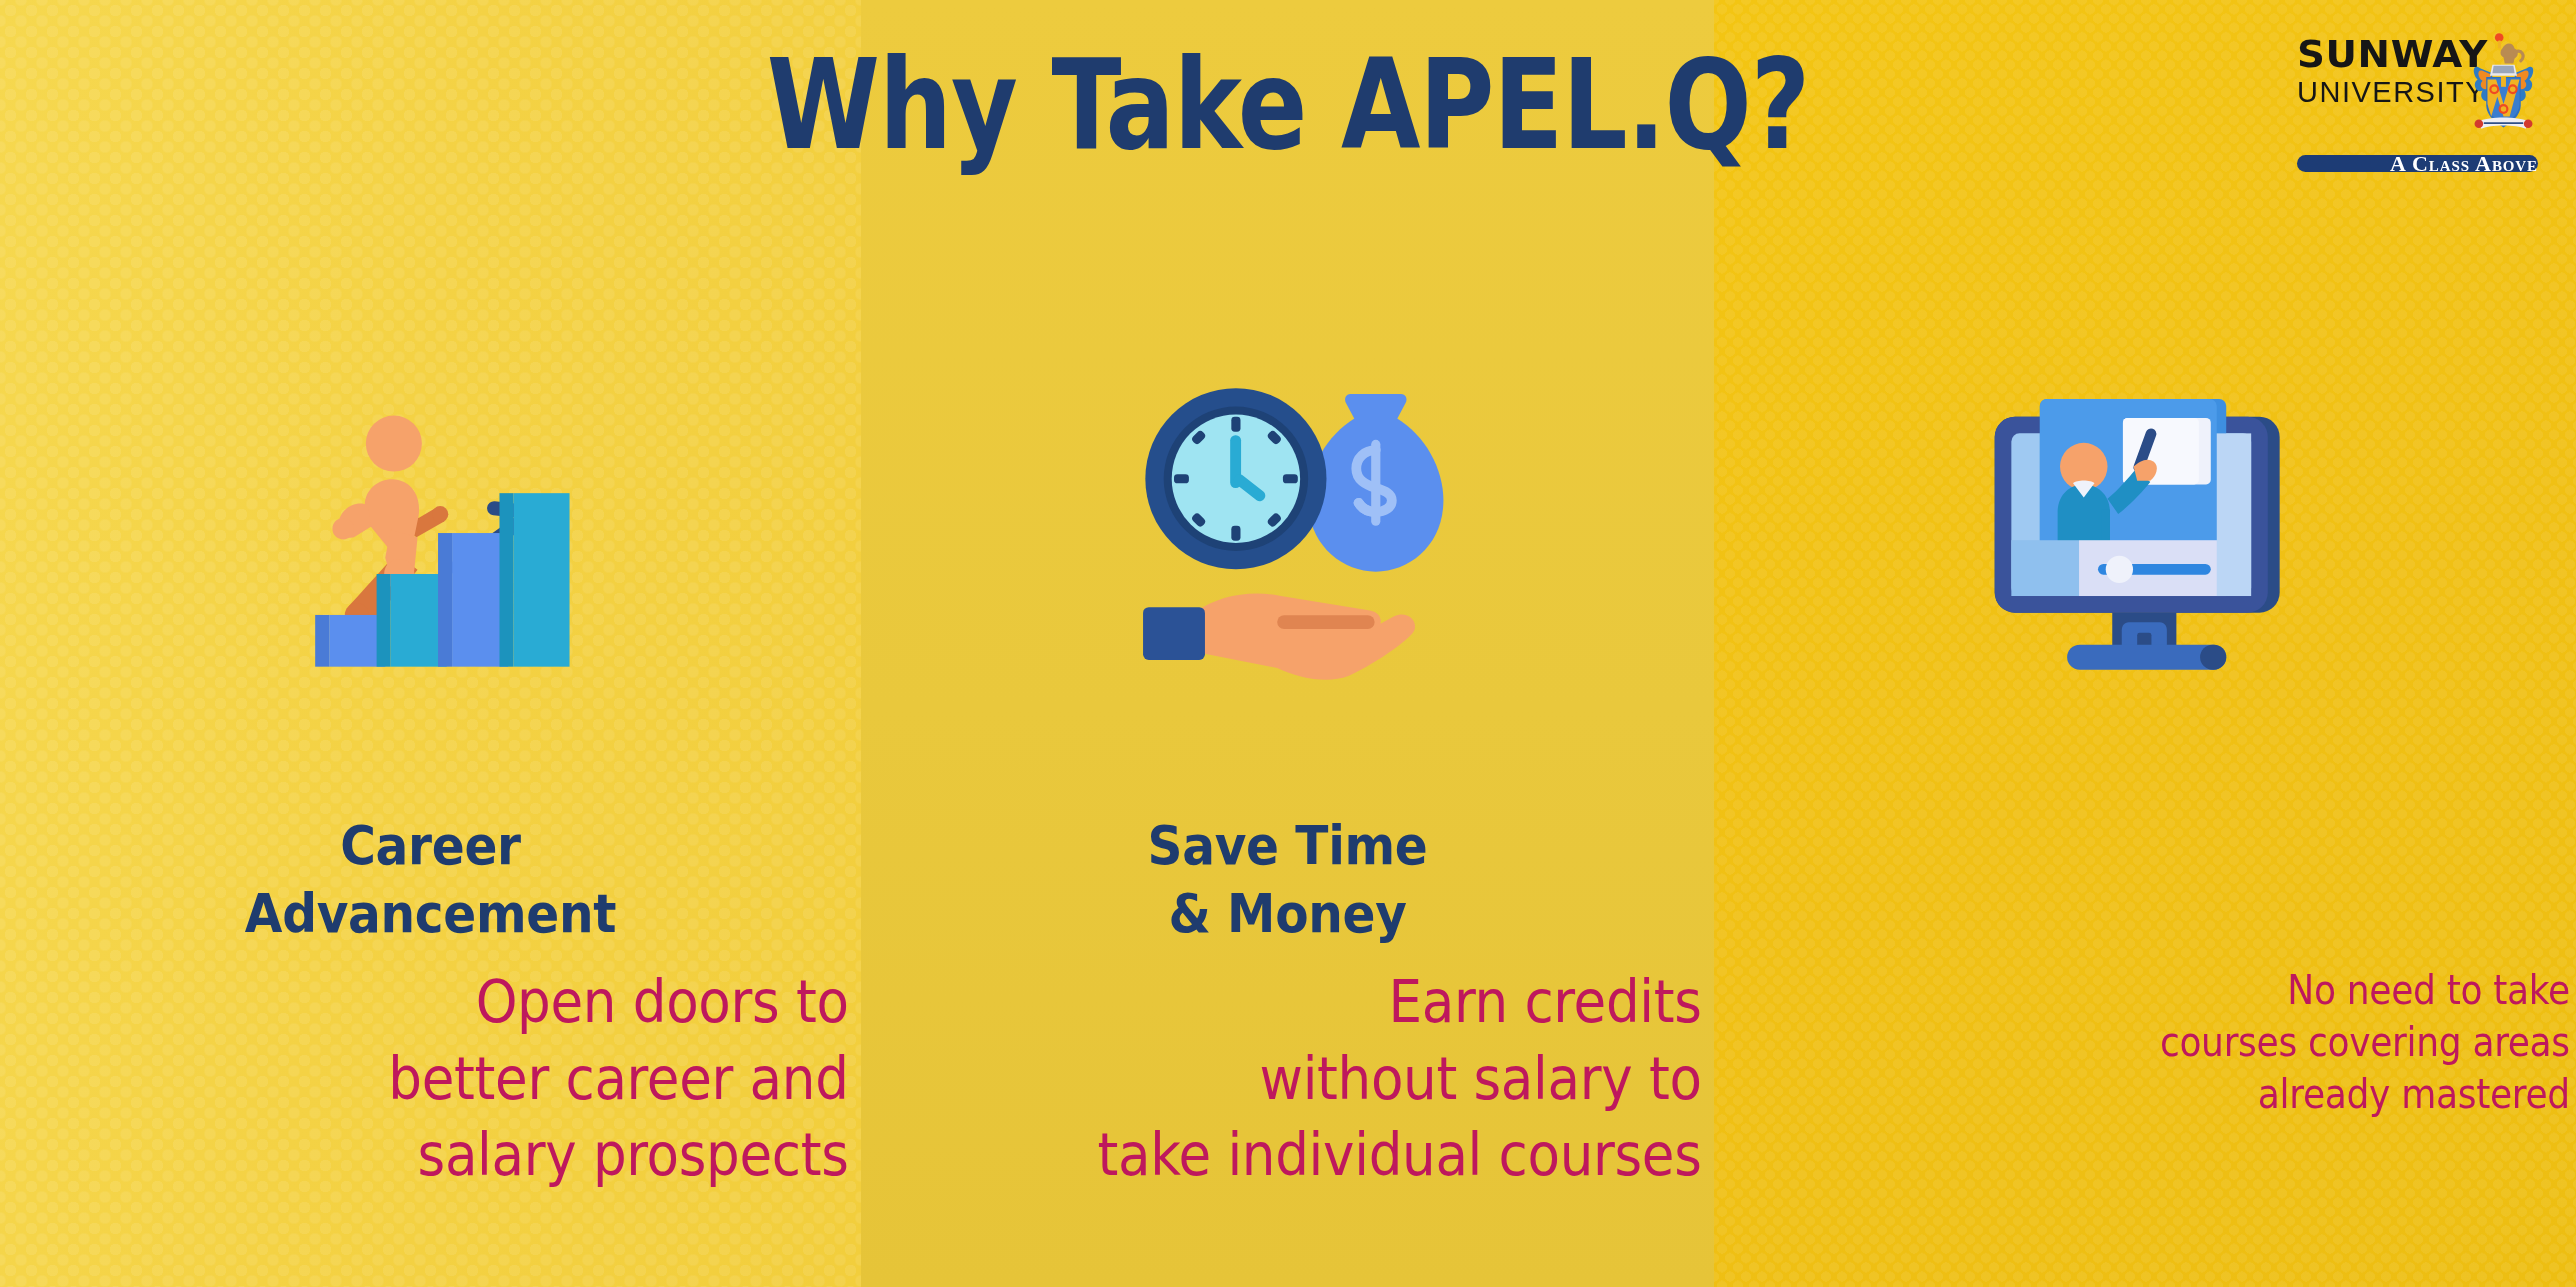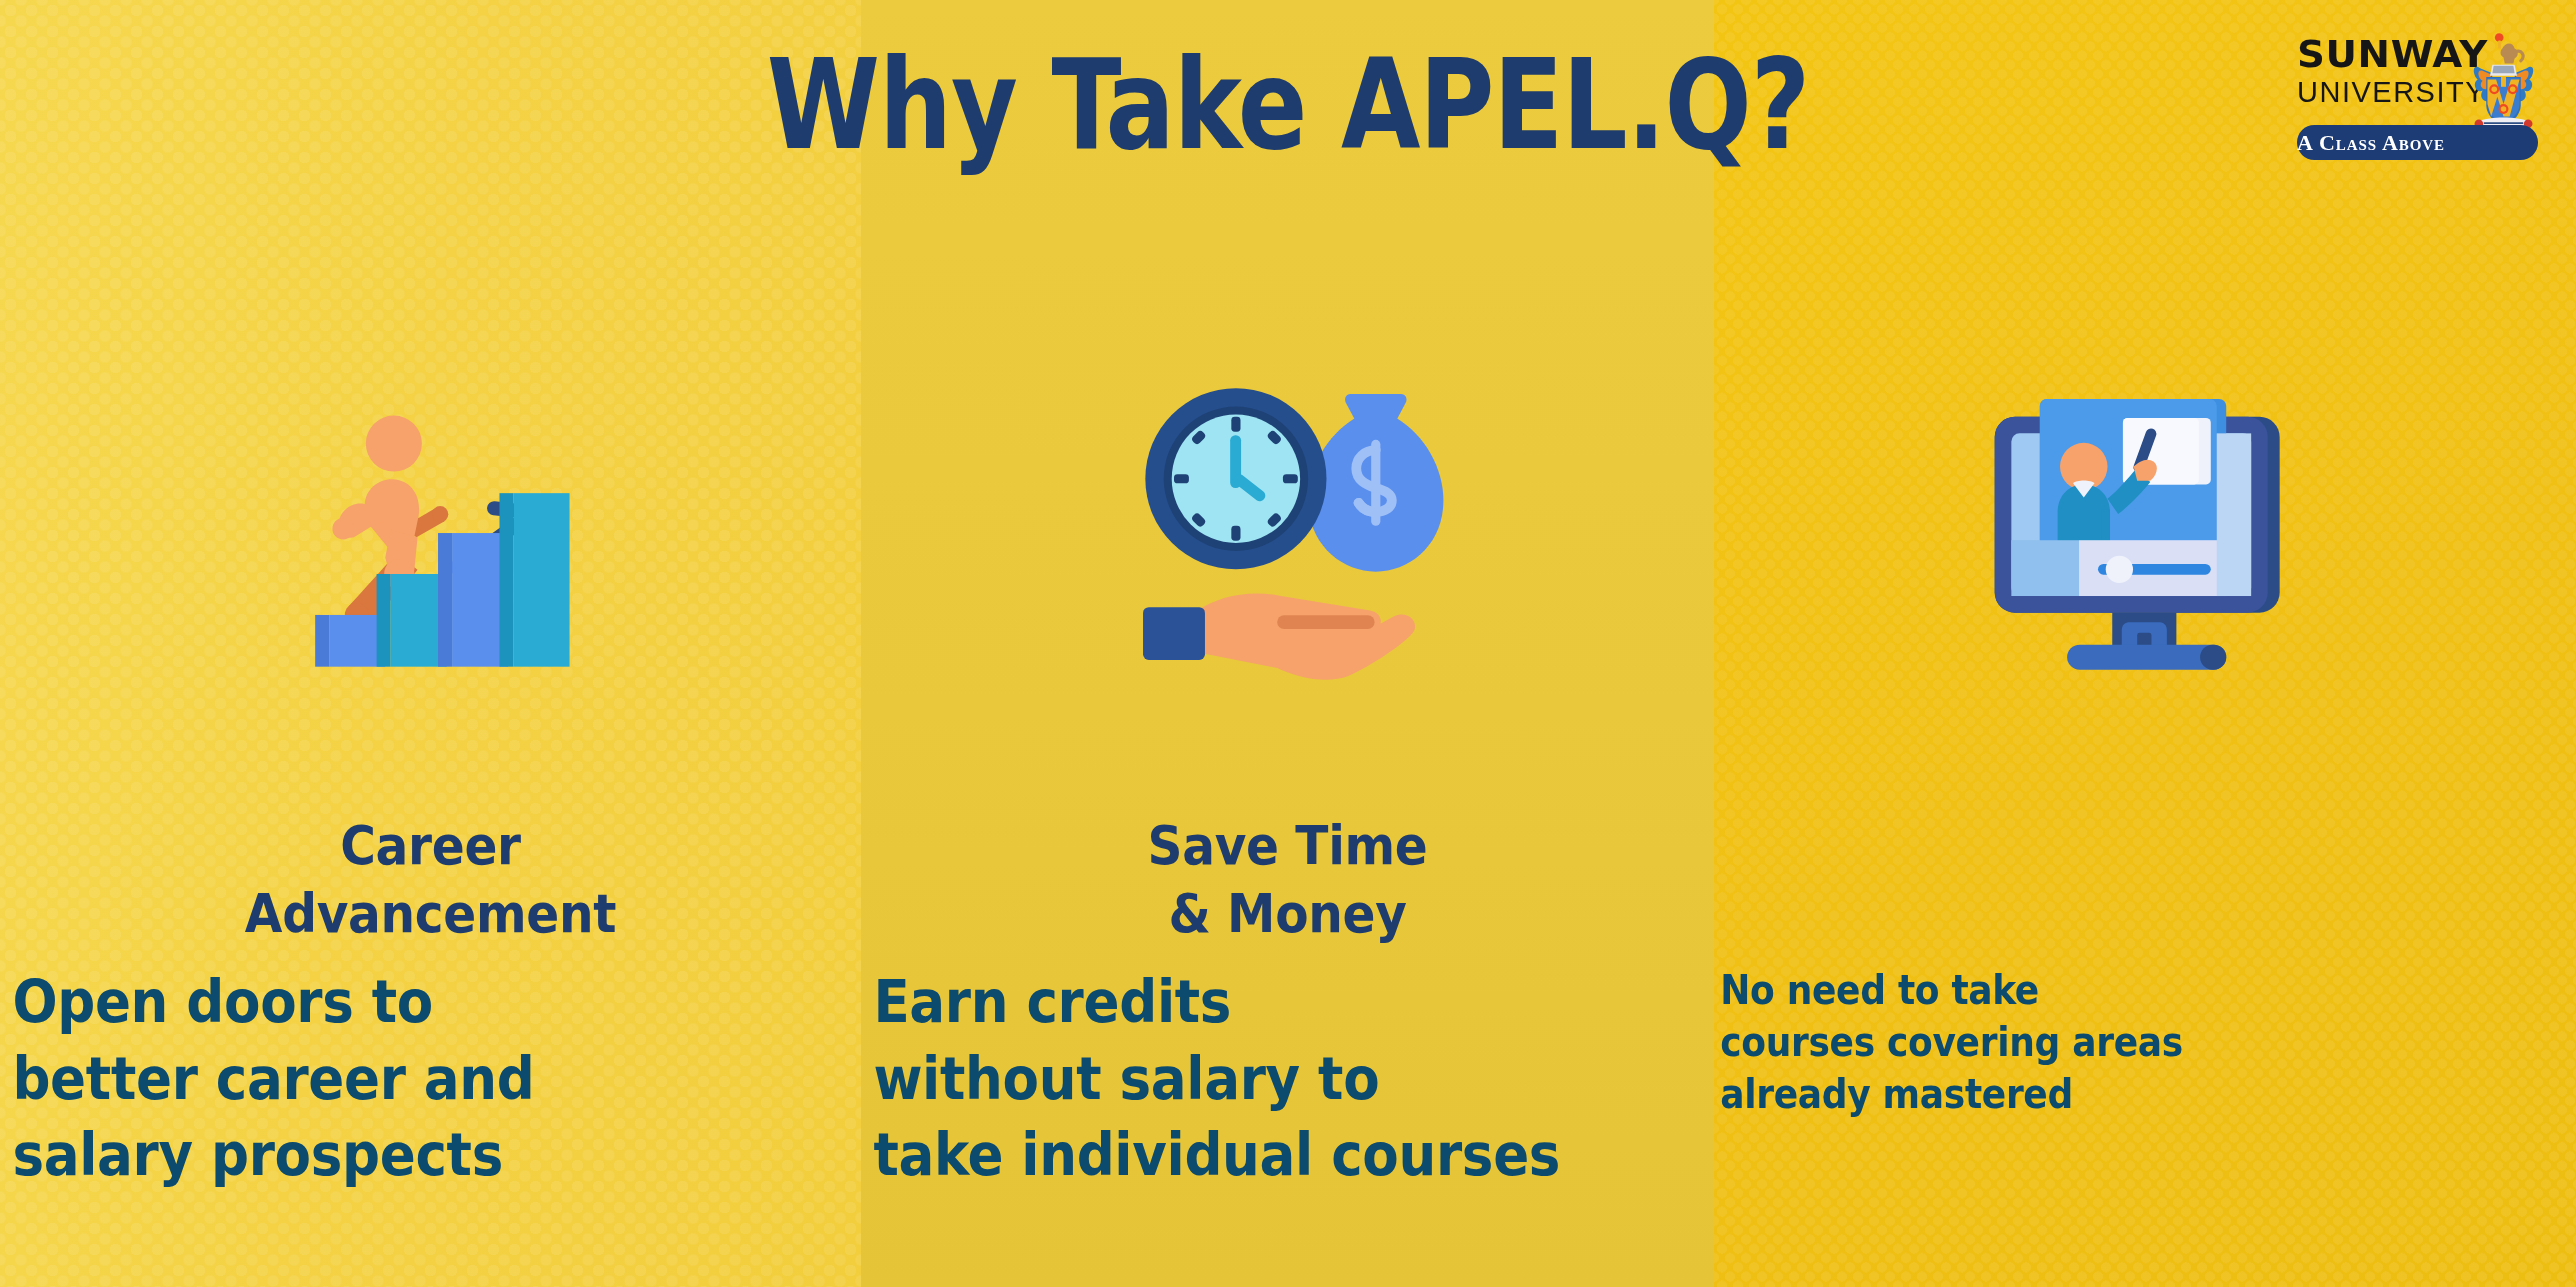--- a/index.html
+++ b/index.html
@@ -58,24 +58,24 @@
     font-weight:bold; font-size:38px; letter-spacing:0.6px;
     color:#161616; line-height:1; transform:scaleX(1.02); transform-origin:left;
   }
   .logo-university {
     font-family:"Liberation Sans", sans-serif;
     font-weight:normal; font-size:29px; letter-spacing:1.5px;
     color:#161616; line-height:1.15; margin-top:2.5px;
   }
   .logo-crest { position:absolute; right:0; top:0; width:69px; height:105px; }
   .logo-pill {
-    position:absolute; left:0; bottom:12px;
-    width:241px; height:35px;
+    position:absolute; left:0; bottom:0;
+    width:241px; height:17px;
     background:#1D3C75; border-radius:17.3px;
-    display:flex; align-items:center; justify-content:flex-start;
+    display:flex; align-items:center; justify-content:flex-end;
   }
   .logo-pill-text {
     font-family:"Liberation Serif","DejaVu Serif", serif;
     font-weight:bold; font-size:22px; letter-spacing:0.9px;
     color:#FFFFFF; font-variant:small-caps; line-height:1;
   }
 
   
   .cols { position:absolute; inset:0; display:flex; }
   .col { position:relative; height:100%; display:flex; flex-direction:column; align-items:center; }
@@ -98,24 +98,24 @@
     color:#1F3C6E;
     font-family:"Liberation Sans Narrow","DejaVu Sans Condensed","Liberation Sans", sans-serif;
     font-weight:bold; font-size:54px; line-height:1.25;
     letter-spacing:-0.3px;
     white-space:pre-line;
     padding:0 25px;
     margin-top:36px;
   }
   .body-text {
     position:absolute; top:964px; left:0; width:100%;
-    text-align:left;
-    color:#0c4a6e;
+    text-align:right;
+    color:#be185d;
     font-family:"Liberation Sans Narrow","DejaVu Sans Condensed","Liberation Sans", sans-serif;
-    font-weight:bold; font-size:59px; line-height:1.3;
+    font-weight:normal; font-size:59px; line-height:1.3;
     letter-spacing:-0.3px;
     white-space:pre-line;
     padding:0 12.4px;
   }
   .col-3 .body-text { font-size:40px; padding:0 6.2px; }
 </style>
 </head>
 <body>
 
 <div class="stage">

